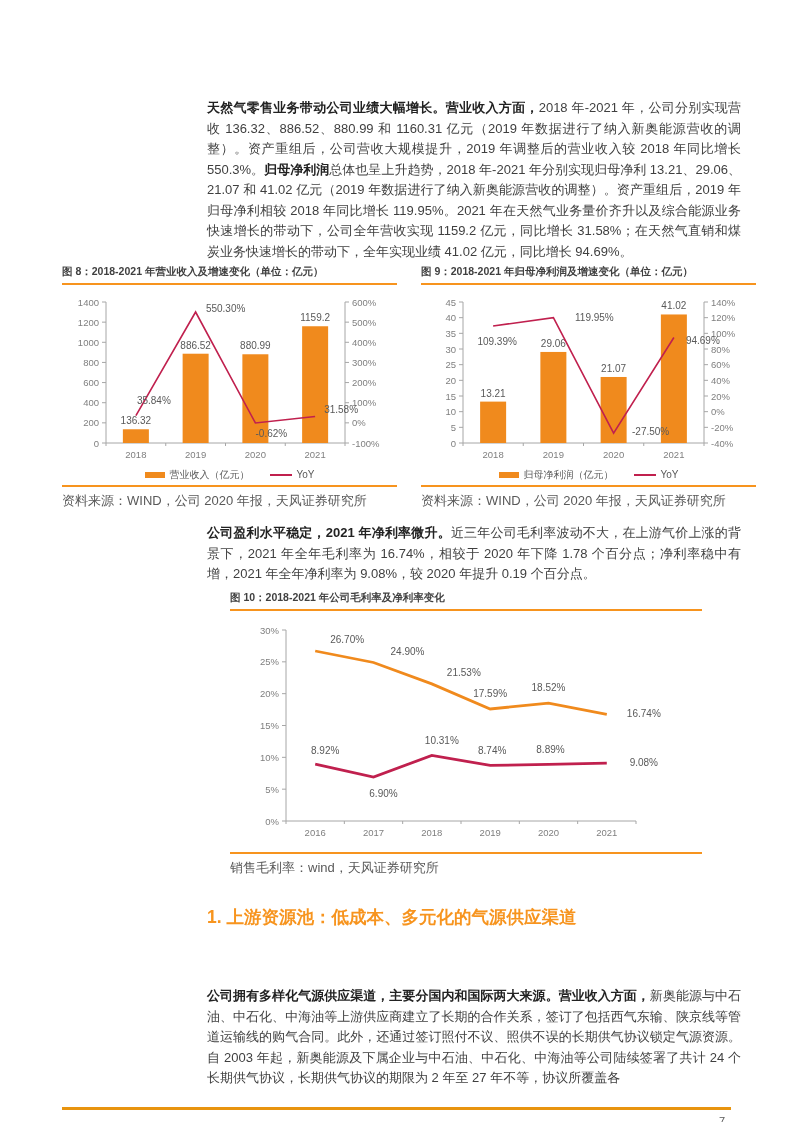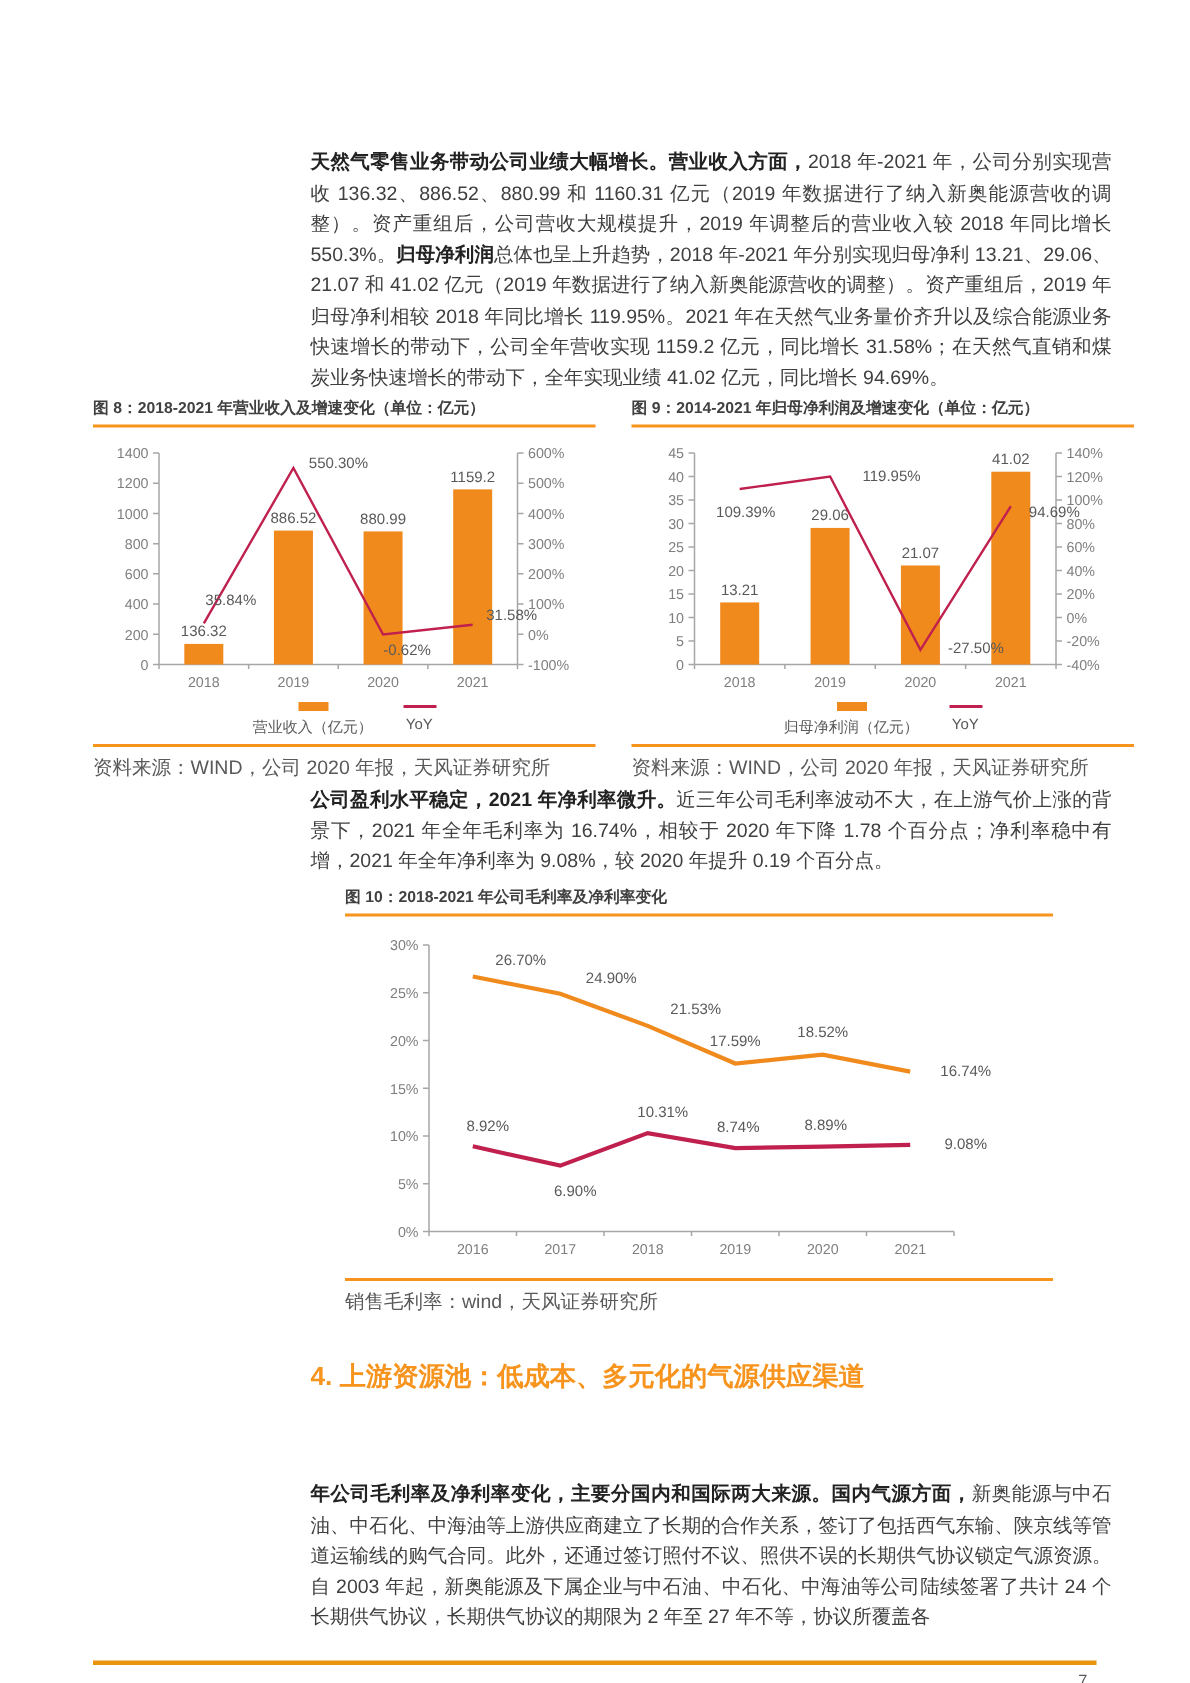--- a/index.html
+++ b/index.html
@@ -13,21 +13,21 @@
   .fig{width:335px;}
   .fig10{position:absolute;left:230px;top:565px;width:472px;}
   .figcap{font-size:10.5px;font-weight:bold;color:#404040;padding-bottom:4px;white-space:nowrap;}
   .cap-rule{border-top:2px solid #F7941E;margin-bottom:5px;}
   .src-rule{border-top:2px solid #F7941E;margin-top:3px;}
   .figsrc{font-size:13px;color:#595959;padding-top:5px;}
   .chartbox{line-height:0;}
   svg{font-family:"Liberation Sans","DejaVu Sans",sans-serif;}
   .legend{display:flex;justify-content:center;align-items:center;gap:20px;font-size:10px;
           color:#595959;margin-top:1px;line-height:14px;}
-  .lg-item{display:inline-flex;align-items:center;gap:5px;flex-direction:column;}
+  .lg-item{display:inline-flex;align-items:center;gap:5px;}
   .sw{display:inline-block;}
   .sw-bar{width:20px;height:6px;}
   .sw-line{width:22px;height:2.5px;}
   .h-section{position:absolute;left:207px;top:879px;margin:0;font-size:17.5px;font-weight:bold;color:#F7941E;}
   .h-sub{position:absolute;left:207px;top:928px;margin:0;font-size:14px;font-weight:bold;color:#F7941E;}
   .footer-rule{position:absolute;left:62px;top:1081px;width:669px;height:3px;background:#E8940E;}
   .page-num{position:absolute;left:62px;top:1089px;width:663px;text-align:right;font-size:11px;color:#595959;}
 </style>
 </head>
 <body>
@@ -108,21 +108,21 @@
           </span>
           <span class="lg-item">
             <span class="sw sw-line" style="background: rgb(192, 32, 78);"></span>
             <span>YoY</span>
           </span>
         </div>
       <div class="src-rule"></div>
       <div class="figsrc">资料来源：WIND，公司 2020 年报，天风证券研究所</div>
     </figure>
     <figure class="fig">
-      <div class="figcap">图 9：2014-2021 年归母净利润及增速变化（单位：亿元）</div>
+      <div class="figcap">图 9：2018-2021 年归母净利润及增速变化（单位：亿元）</div>
       <div class="cap-rule"></div>
       <div id="chart9" class="chartbox"><svg width="335" height="177" viewBox="0 0 335 177">
             <line x1="42" y1="12" x2="42" y2="153" stroke="#A6A6A6" stroke-width="1"></line>
             <line x1="283" y1="12" x2="283" y2="153" stroke="#A6A6A6" stroke-width="1"></line>
             <line x1="42" y1="153" x2="283" y2="153" stroke="#A6A6A6" stroke-width="1"></line>
             <line x1="42" y1="153" x2="38" y2="153" stroke="#A6A6A6" stroke-width="1"></line>
             <text x="35" y="156.5" text-anchor="end" font-size="9.5" fill="#7F7F7F">0</text>
             <line x1="42" y1="137.33333333333331" x2="38" y2="137.33333333333331" stroke="#A6A6A6" stroke-width="1"></line>
             <text x="35" y="140.83333333333331" text-anchor="end" font-size="9.5" fill="#7F7F7F">5</text>
             <line x1="42" y1="121.66666666666667" x2="38" y2="121.66666666666667" stroke="#A6A6A6" stroke-width="1"></line>
@@ -248,22 +248,22 @@
           <text x="153.5" y="181.07" text-anchor="middle" font-size="10" fill="#595959">6.90%</text>
           <text x="211.83333333333334" y="128.35966666666664" text-anchor="middle" font-size="10" fill="#595959">10.31%</text>
           <text x="262.1666666666667" y="138.3553333333333" text-anchor="middle" font-size="10" fill="#595959">8.74%</text>
           <text x="320.5" y="137.40033333333332" text-anchor="middle" font-size="10" fill="#595959">8.89%</text>
           <text x="413.83333333333337" y="150.19066666666666" text-anchor="middle" font-size="10" fill="#595959">9.08%</text>
         </svg></div>
     <div class="src-rule"></div>
     <div class="figsrc">销售毛利率：wind，天风证券研究所</div>
   </figure>
 
-  <h2 class="h-section">4. 上游资源池：低成本、多元化的气源供应渠道</h2>
+  <h2 class="h-section">1. 上游资源池：低成本、多元化的气源供应渠道</h2>
 
   <p class="body-para" style="top:960px;">
-    <b>年公司毛利率及净利率变化，主要分国内和国际两大来源。国内气源方面，</b><span>新奥能源与中石油、中石化、中海油等上游供应商建立了长期的合作关系，签订了包括西气东输、陕京线等管道运输线的购气合同。此外，还通过签订照付不议、照供不误的长期供气协议锁定气源资源。自 2003 年起，新奥能源及下属企业与中石油、中石化、中海油等公司陆续签署了共计 24 个长期供气协议，长期供气协议的期限为 2 年至 27 年不等，协议所覆盖各</span>
+    <b>公司拥有多样化气源供应渠道，主要分国内和国际两大来源。营业收入方面，</b><span>新奥能源与中石油、中石化、中海油等上游供应商建立了长期的合作关系，签订了包括西气东输、陕京线等管道运输线的购气合同。此外，还通过签订照付不议、照供不误的长期供气协议锁定气源资源。自 2003 年起，新奥能源及下属企业与中石油、中石化、中海油等公司陆续签署了共计 24 个长期供气协议，长期供气协议的期限为 2 年至 27 年不等，协议所覆盖各</span>
   </p>
 
   <div class="footer-rule"></div>
   <div class="page-num">7</div>
 
 </div>
 
 </body></html>

